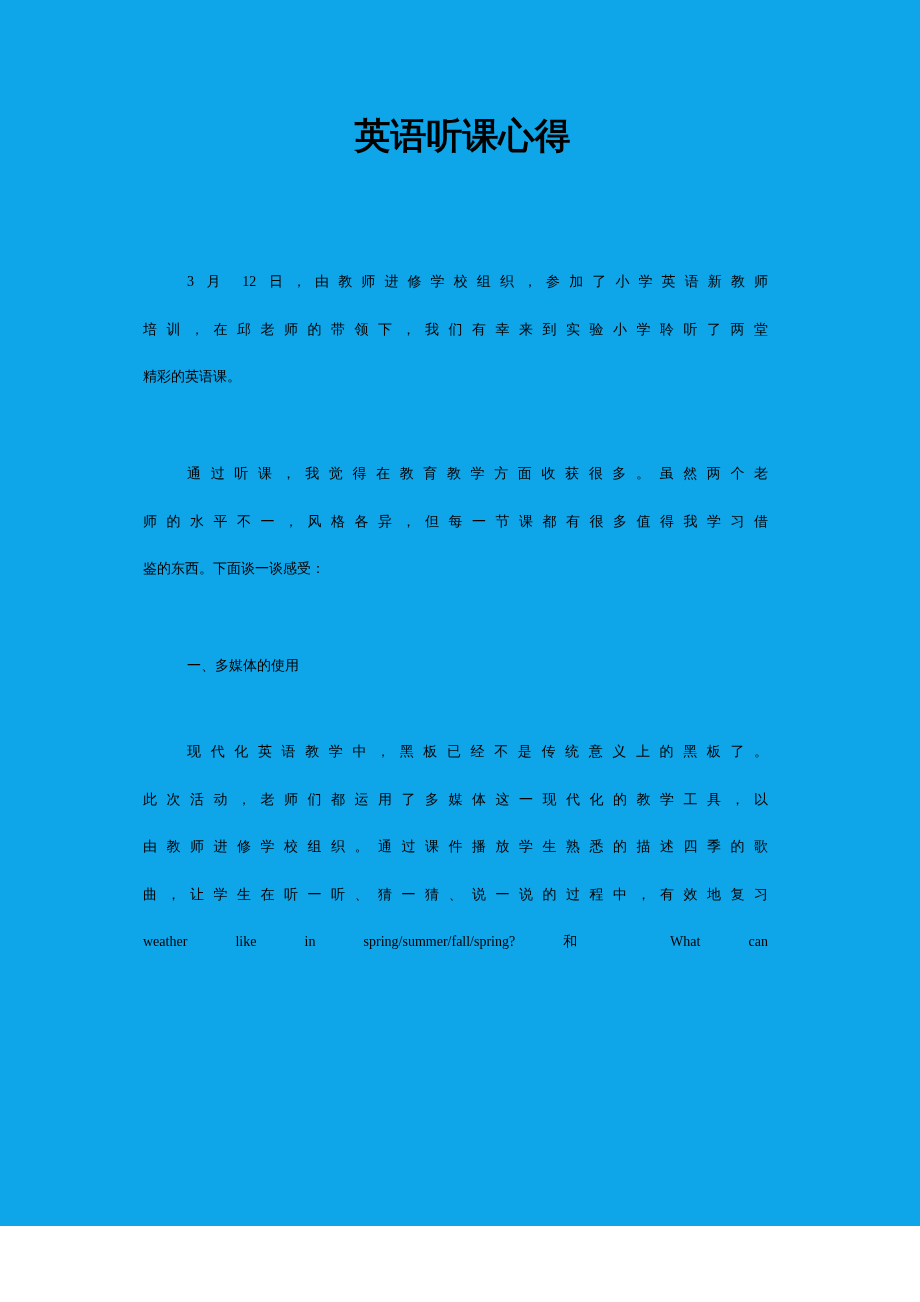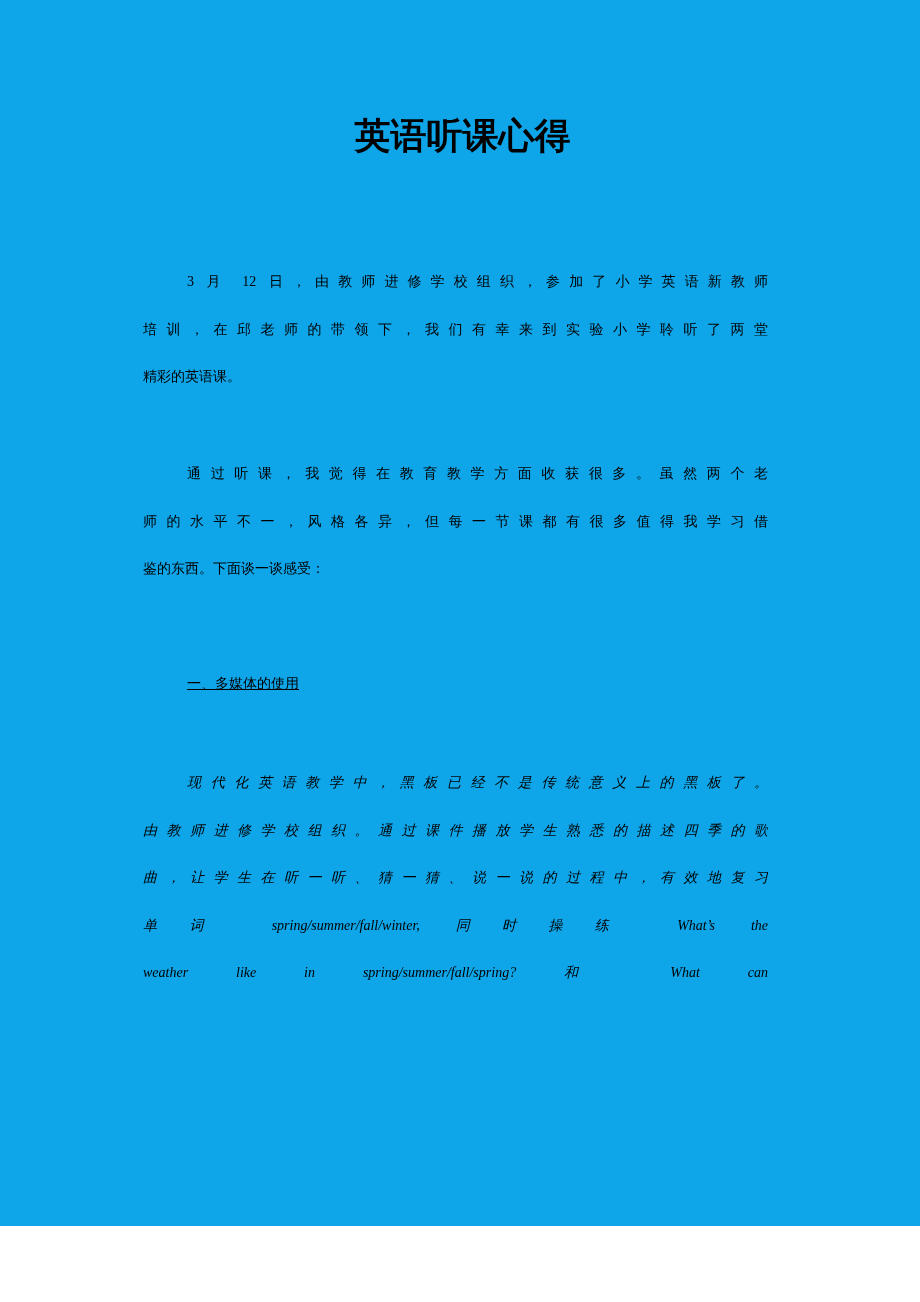--- a/index.html
+++ b/index.html
@@ -69,24 +69,24 @@
       <div class="para" style="top: 258px;">
         <div class="line j ind">3 月 12 日，由教师进修学校组织，参加了小学英语新教师</div>
         <div class="line j">培训，在邱老师的带领下，我们有幸来到实验小学聆听了两堂</div>
         <div class="line n">精彩的英语课。</div>
       </div>
       <div class="para" style="top: 450px;">
         <div class="line j ind">通过听课，我觉得在教育教学方面收获很多。虽然两个老</div>
         <div class="line j">师的水平不一，风格各异，但每一节课都有很多值得我学习借</div>
         <div class="line n">鉴的东西。下面谈一谈感受：</div>
       </div>
-      <div class="para" style="top: 660px; text-decoration: underline;">
+      <div class="para" style="top: 642px;">
         <div class="line n ind">一、多媒体的使用</div>
       </div>
-      <div class="para" style="top: 759px; font-style: italic;">
+      <div class="para" style="top: 728px;">
         <div class="line j ind">现代化英语教学中，黑板已经不是传统意义上的黑板了。</div>
+        <div class="line j">此次活动，老师们都运用了多媒体这一现代化的教学工具，以</div>
         <div class="line j">由教师进修学校组织。通过课件播放学生熟悉的描述四季的歌</div>
         <div class="line j">曲，让学生在听一听、猜一猜、说一说的过程中，有效地复习</div>
-        <div class="line j iw">单词 spring/summer/fall/winter, 同时操练 What’s the</div>
         <div class="line j iw">weather like in spring/summer/fall/spring? 和 What can</div>
       </div>
     </div>
 </div>
 
 </body></html>

